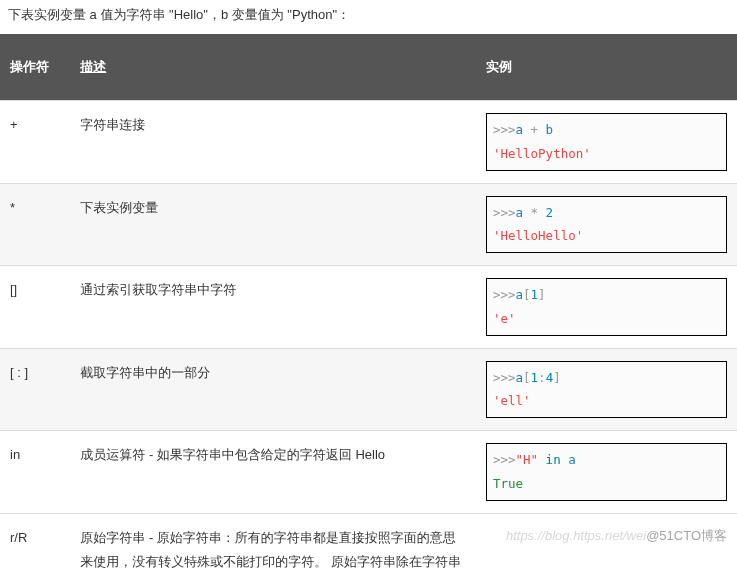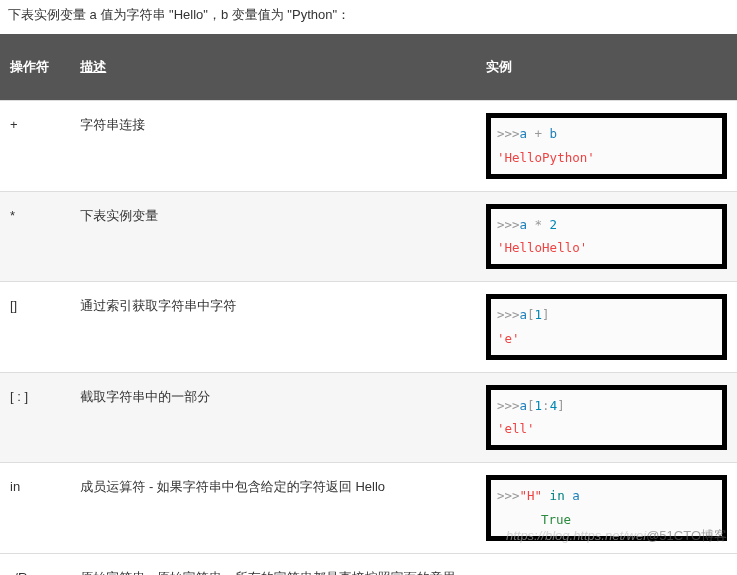--- a/index.html
+++ b/index.html
@@ -5,28 +5,28 @@
   * { box-sizing: border-box; margin: 0; padding: 0; }
   body { font-family: "Microsoft YaHei", Arial, sans-serif; font-size: 13px; color: #333; background: #fff; width: 737px; }
   .intro { padding: 6px 8px 10px 8px; font-size: 13px; color: #333; }
   table { width: 100%; border-collapse: collapse; }
   th { background: #555; color: #fff; text-align: left; padding: 24px 10px; font-weight: bold; font-size: 13px; }
   th:nth-child(1) { width: 70px; }
   th:nth-child(2) { width: 404px; text-decoration: underline; }
   th:nth-child(3) { width: 260px; }
   td { padding: 12px 10px; vertical-align: top; border-top: 1px solid #ddd; font-size: 13px; line-height: 1.9; }
   tr.even td { background: #f6f6f6; }
-  .code-block { background: #fbfbfb; border: 5px solid #000000; padding: 4px 6px; font-family: Consolas, Menlo, monospace; font-size: 12.5px; line-height: 1.9; color: #333; }
+  .code-block { background: #fbfbfb; border: 1px solid #000000; padding: 4px 6px; font-family: Consolas, Menlo, monospace; font-size: 12.5px; line-height: 1.9; color: #333; }
   .prompt { color: #999; }
   .var { color: #1e7fbb; }
   .op { color: #999; }
   .num { color: #0086b3; }
   .str { color: #ef4444; text-align: center; }
   .kw { color: #008080; }
-  .out { color: #2b8a3e; margin-left: 44px; }
+  .out { color: #2b8a3e; }
   .watermark { position: fixed; bottom: 30px; right: 10px; color: #bbb; font-size: 13px; opacity: 0.6; font-style: italic; }
   .wm-dark { color: #666; font-style: normal; margin-top: 47px; }
 </style>
 </head>
 <body>
 
 <p class="intro">下表实例变量 a 值为字符串 "Hello"，b 变量值为 "Python"：</p>
 
 <table>
   <thead>

